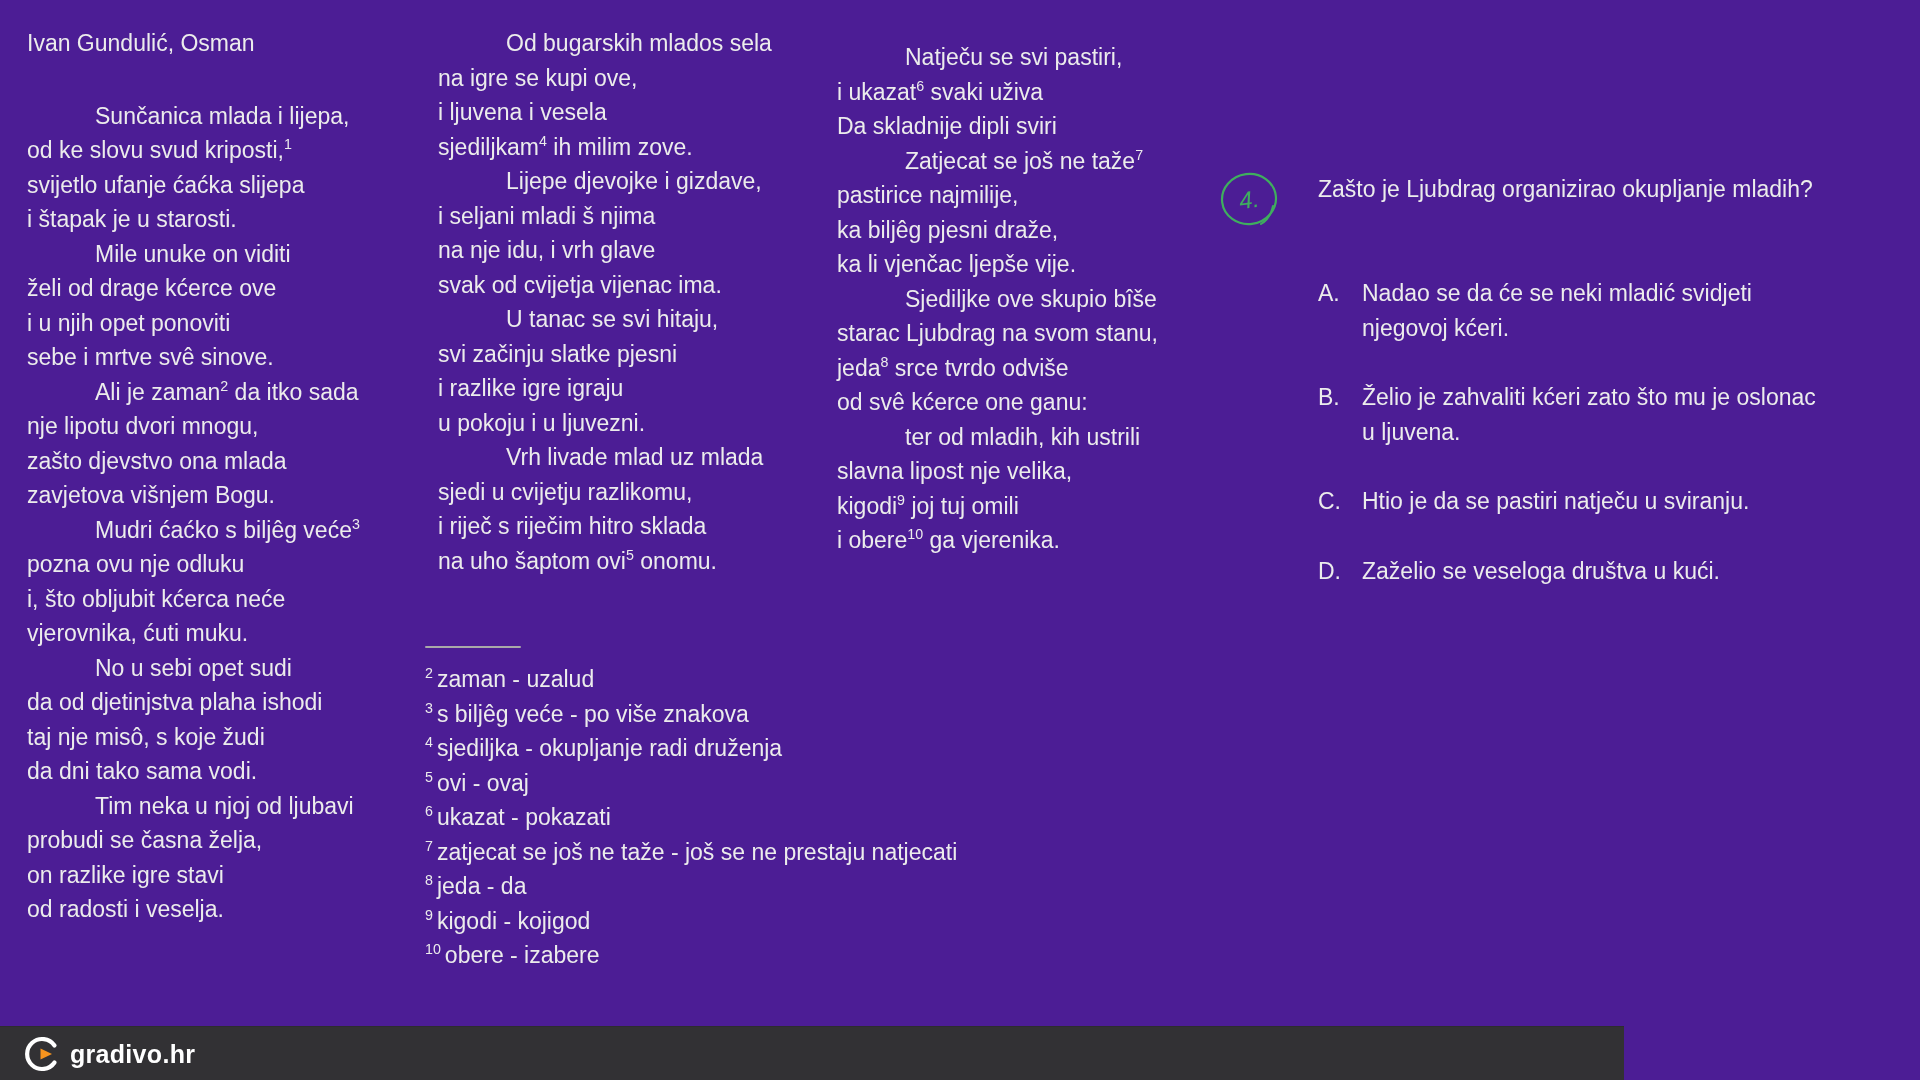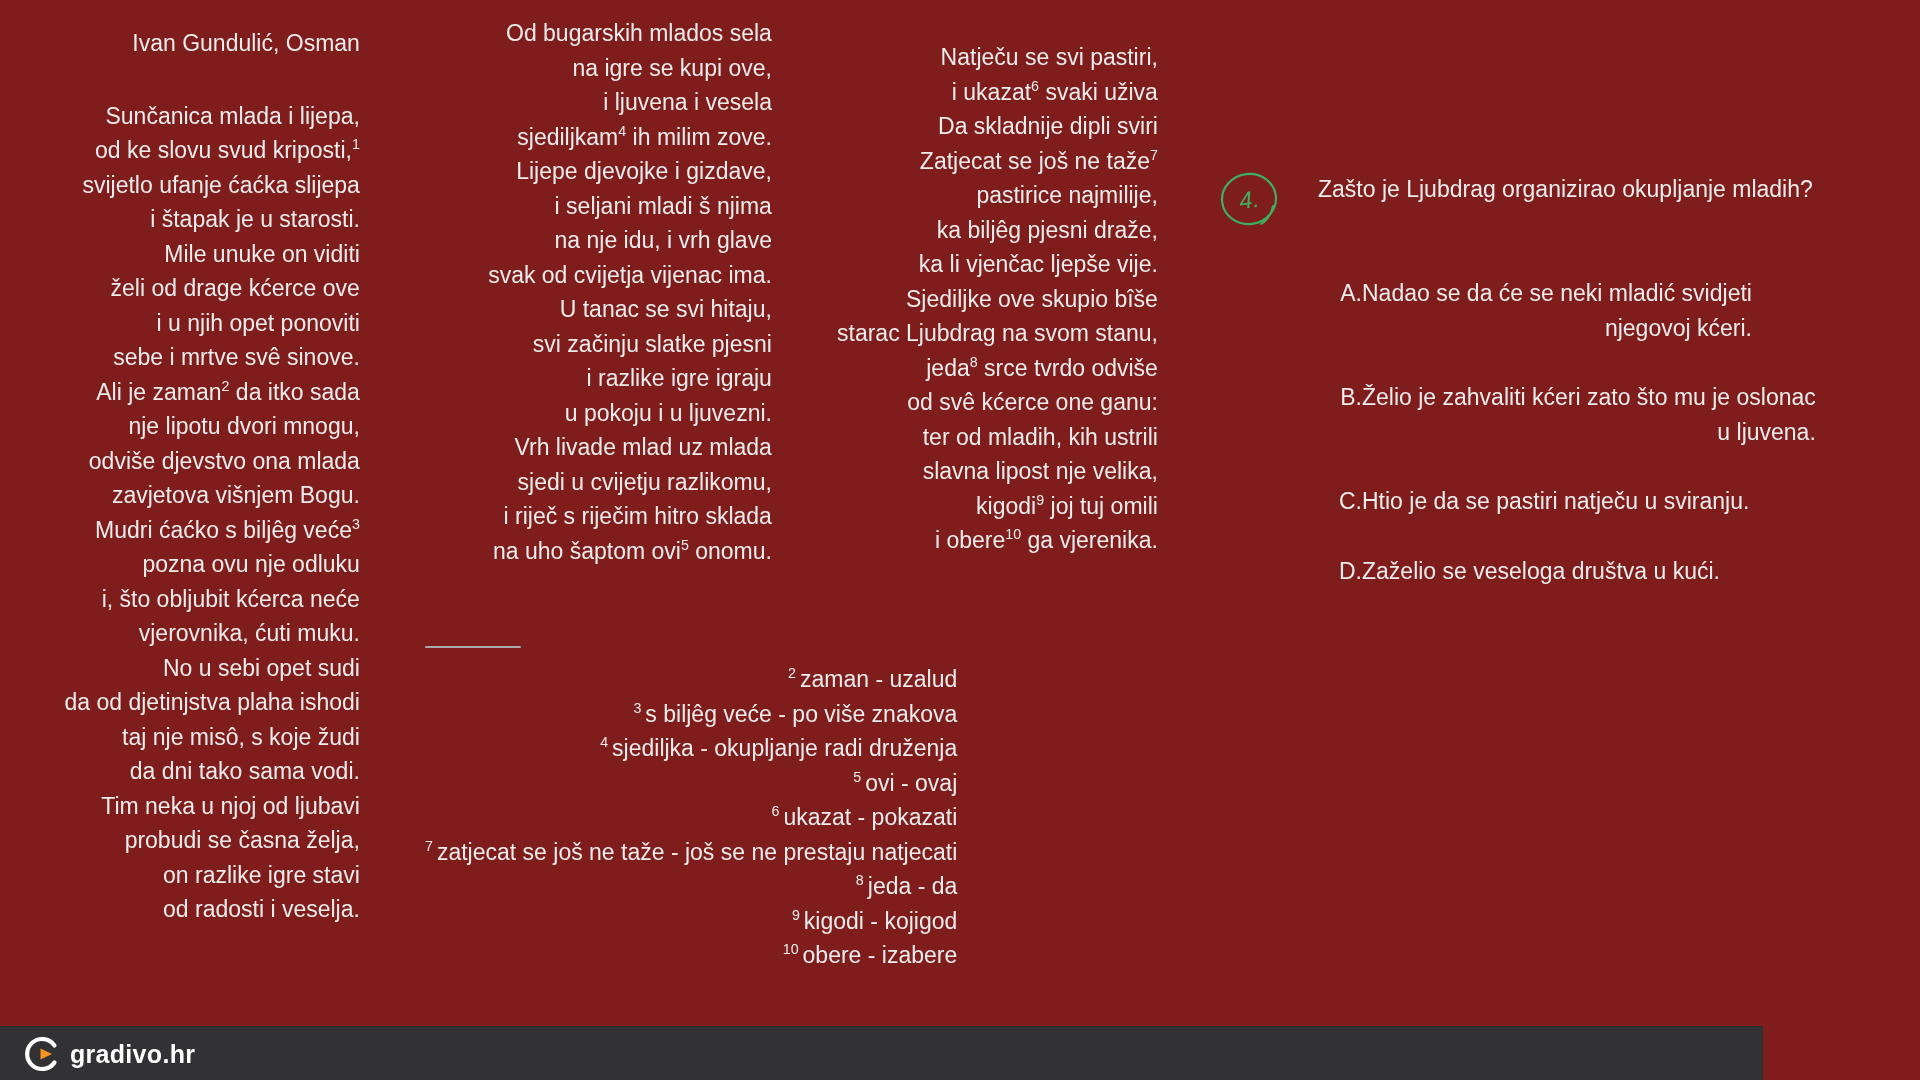--- a/index.html
+++ b/index.html
@@ -1,20 +1,20 @@
 <!DOCTYPE html>
 <html><head>
 <meta charset="utf-8">
 <style>
   html,body{margin:0;padding:0;background:#3a393b;}
   #screen{
     position:relative;width:1920px;height:1080px;overflow:hidden;
-    background:#7f1d1d;color:#ececec;
+    background:#4c1d95;color:#ececec;
     font-family:"Liberation Sans","DejaVu Sans",sans-serif;
-    font-size:23px;line-height:34.5px;text-align:right;
+    font-size:23px;line-height:34.5px;
   }
   .col{position:absolute;white-space:nowrap;}
   .line{height:34.5px;}
   .line.indent{padding-left:68px;}
   sup{font-size:62%;line-height:0;vertical-align:super;letter-spacing:0;}
   #poem-title{height:34.5px;}
   #col1-spacer{height:38px;}
   
   #q-circle{position:absolute;left:1216px;top:168px;width:66px;height:64px;}
   #q-number{
@@ -26,21 +26,21 @@
   #options{position:absolute;left:1318px;top:276px;}
   .option{display:flex;margin-bottom:35px;}
   .opt-label{width:44px;flex:0 0 44px;}
   .opt-text .line{white-space:nowrap;}
   
   #fn-divider{position:absolute;left:425px;top:646px;width:96px;height:2px;background:#a9a9a9;border-radius:1px;}
   #footnotes{position:absolute;left:425px;top:662px;white-space:nowrap;}
   #footnotes .line sup{margin-right:4px;}
   
   #footer{
-    position:absolute;left:0;top:1026px;width:1763px;height:54px;
+    position:absolute;left:0;top:1026px;width:1624px;height:54px;
     background:#323134;border-top:1px solid #2d2c2f;
     display:flex;align-items:center;
   }
   #logo{display:flex;align-items:center;gap:10px;margin-left:24px;cursor:pointer;}
   #logo-text{color:#ffffff;font-weight:700;font-size:25px;letter-spacing:.3px;}
 </style>
 </head>
 <body>
 
 <div id="screen">
@@ -52,38 +52,38 @@
         <div class="line indent">Sunčanica mlada i lijepa,</div>
         <div class="line">od ke slovu svud kriposti,<sup>1</sup></div>
         <div class="line">svijetlo ufanje ćaćka slijepa</div>
         <div class="line">i štapak je u starosti.</div>
         <div class="line indent">Mile unuke on viditi</div>
         <div class="line">želi od drage kćerce ove</div>
         <div class="line">i u njih opet ponoviti</div>
         <div class="line">sebe i mrtve svê sinove.</div>
         <div class="line indent">Ali je zaman<sup>2</sup> da itko sada</div>
         <div class="line">nje lipotu dvori mnogu,</div>
-        <div class="line">odviše djevstvo ona mlada</div>
+        <div class="line">zašto djevstvo ona mlada</div>
         <div class="line">zavjetova višnjem Bogu.</div>
         <div class="line indent">Mudri ćaćko s biljêg veće<sup>3</sup></div>
         <div class="line">pozna ovu nje odluku</div>
         <div class="line">i, što obljubit kćerca neće</div>
         <div class="line">vjerovnika, ćuti muku.</div>
         <div class="line indent">No u sebi opet sudi</div>
         <div class="line">da od djetinjstva plaha ishodi</div>
         <div class="line">taj nje misô, s koje žudi</div>
         <div class="line">da dni tako sama vodi.</div>
         <div class="line indent">Tim neka u njoj od ljubavi</div>
         <div class="line">probudi se časna želja,</div>
         <div class="line">on razlike igre stavi</div>
         <div class="line">od radosti i veselja.</div>
       </div>
   </div>
 
-  <div class="col" style="left:438px;top:16px;">
+  <div class="col" style="left:438px;top:26px;">
     <div>
         <div class="line indent">Od bugarskih mlados sela</div>
         <div class="line">na igre se kupi ove,</div>
         <div class="line">i ljuvena i vesela</div>
         <div class="line">sjediljkam<sup>4</sup> ih milim zove.</div>
         <div class="line indent">Lijepe djevojke i gizdave,</div>
         <div class="line">i seljani mladi š njima</div>
         <div class="line">na nje idu, i vrh glave</div>
         <div class="line">svak od cvijetja vijenac ima.</div>
         <div class="line indent">U tanac se svi hitaju,</div>

